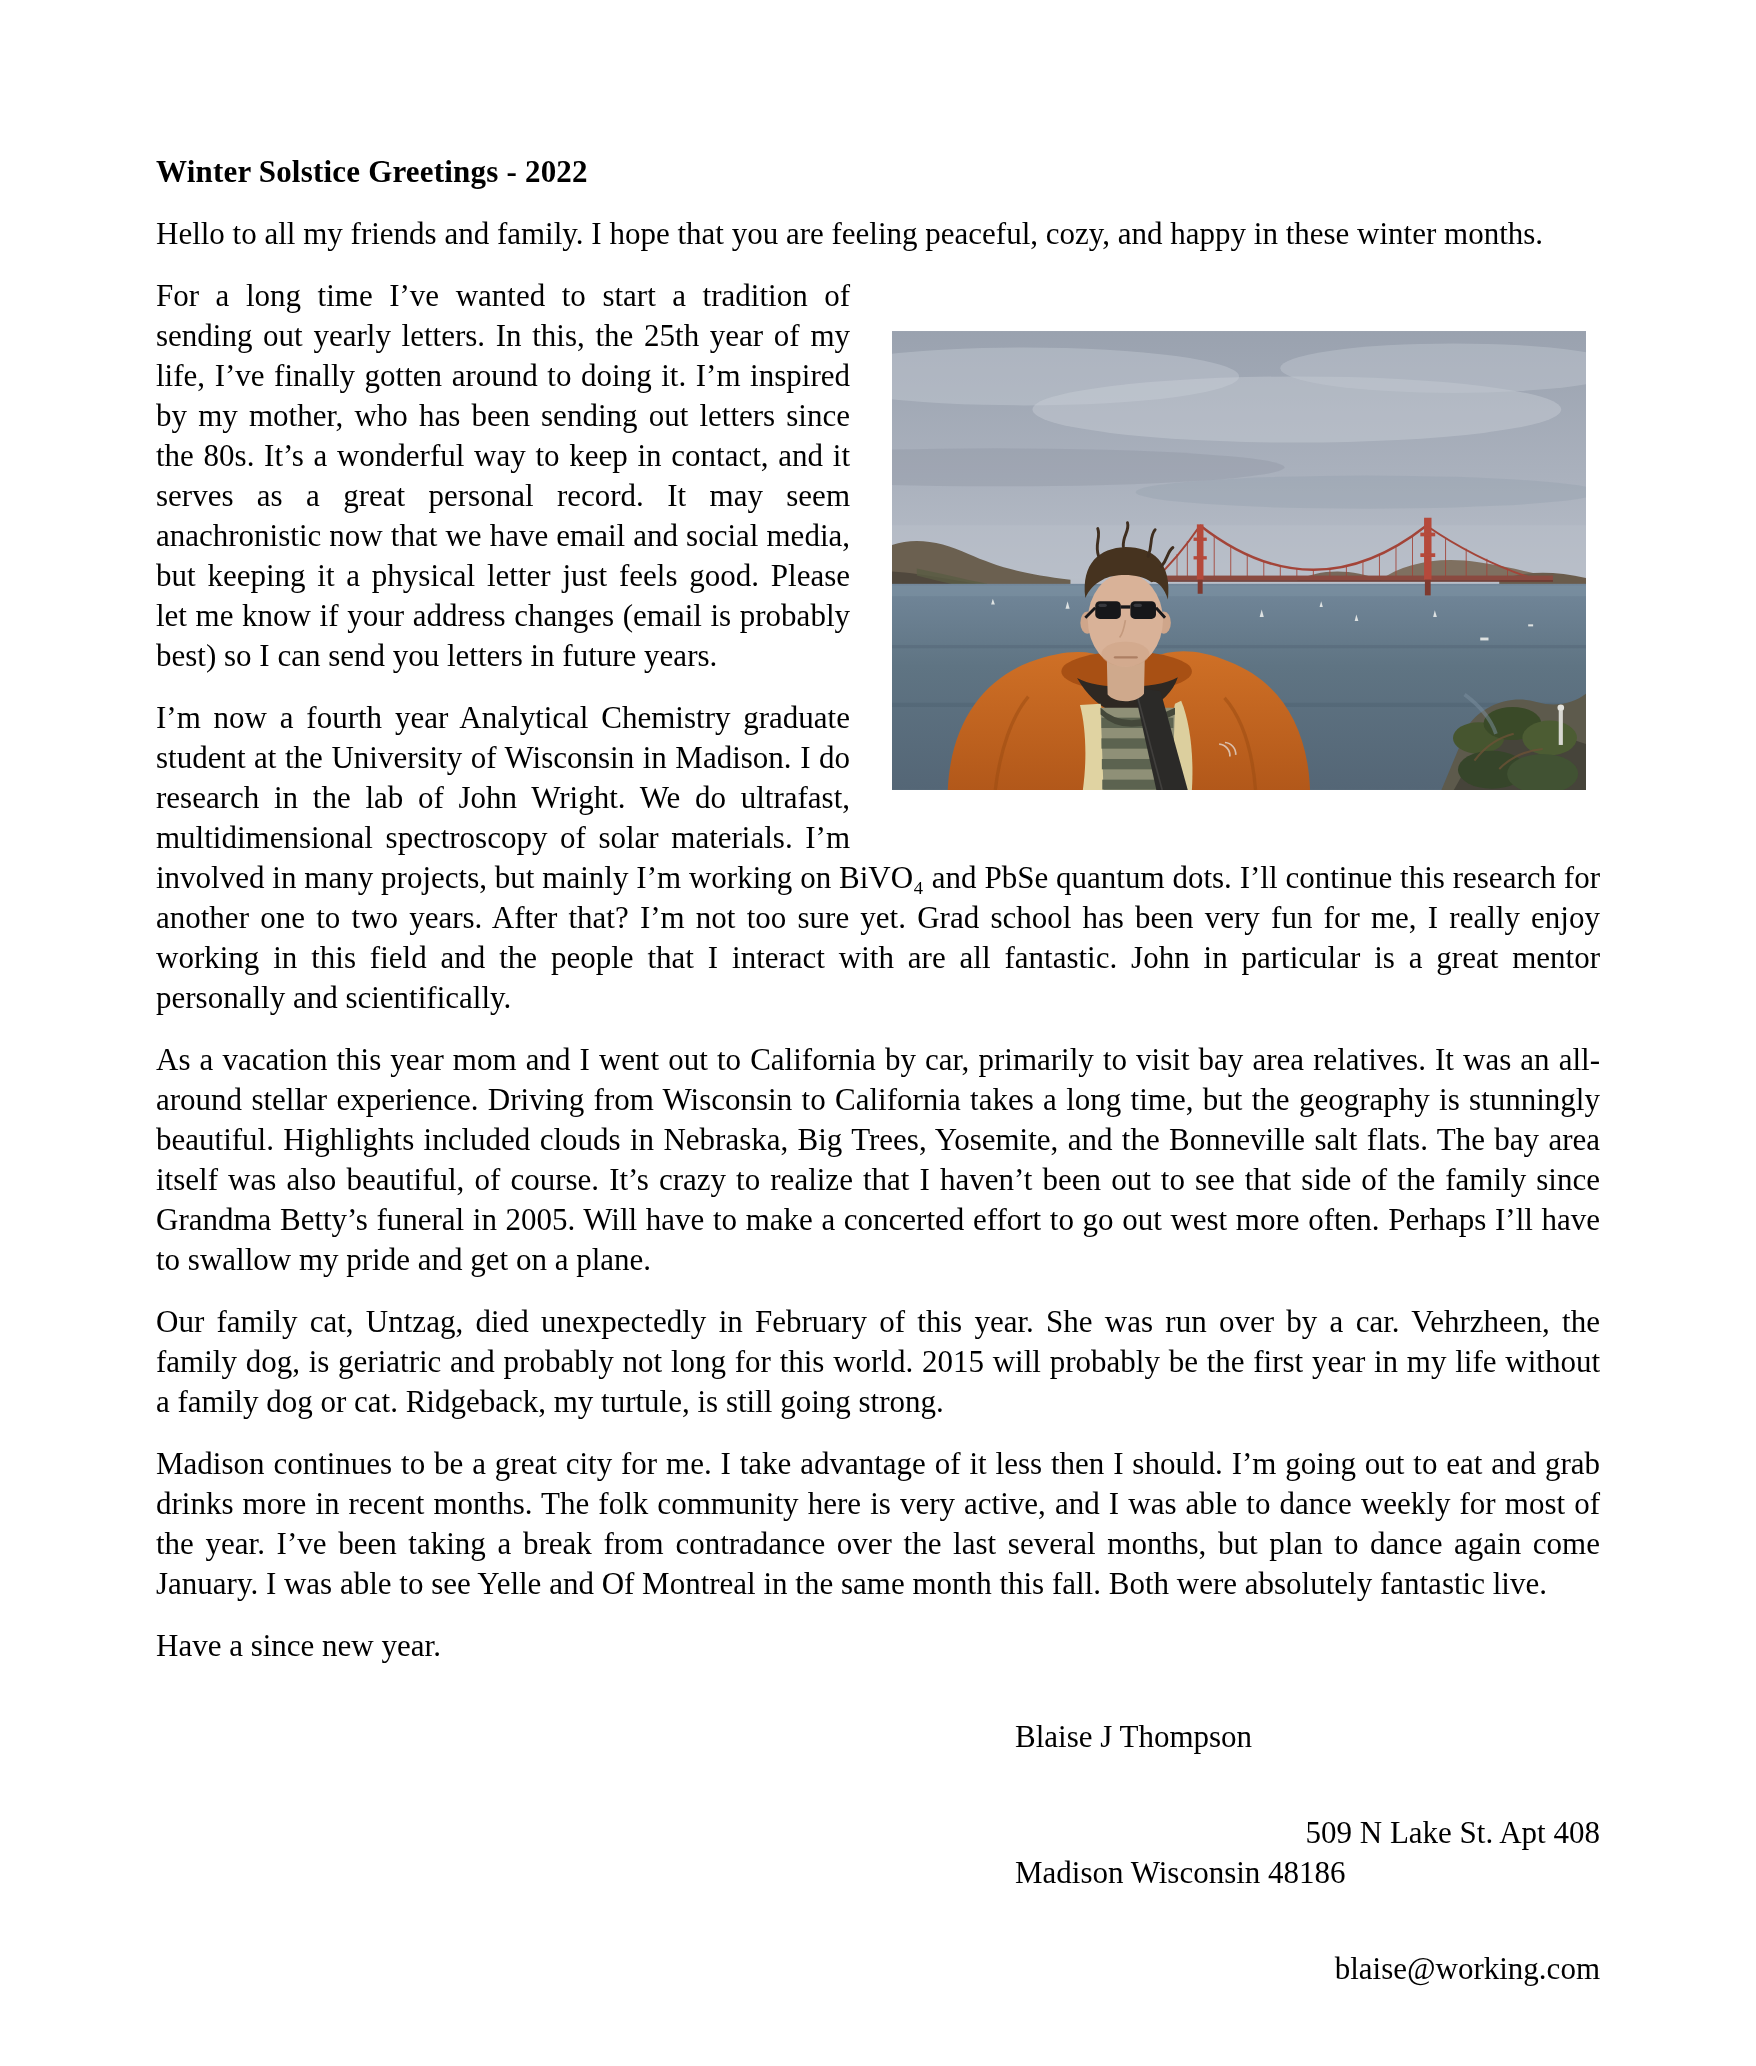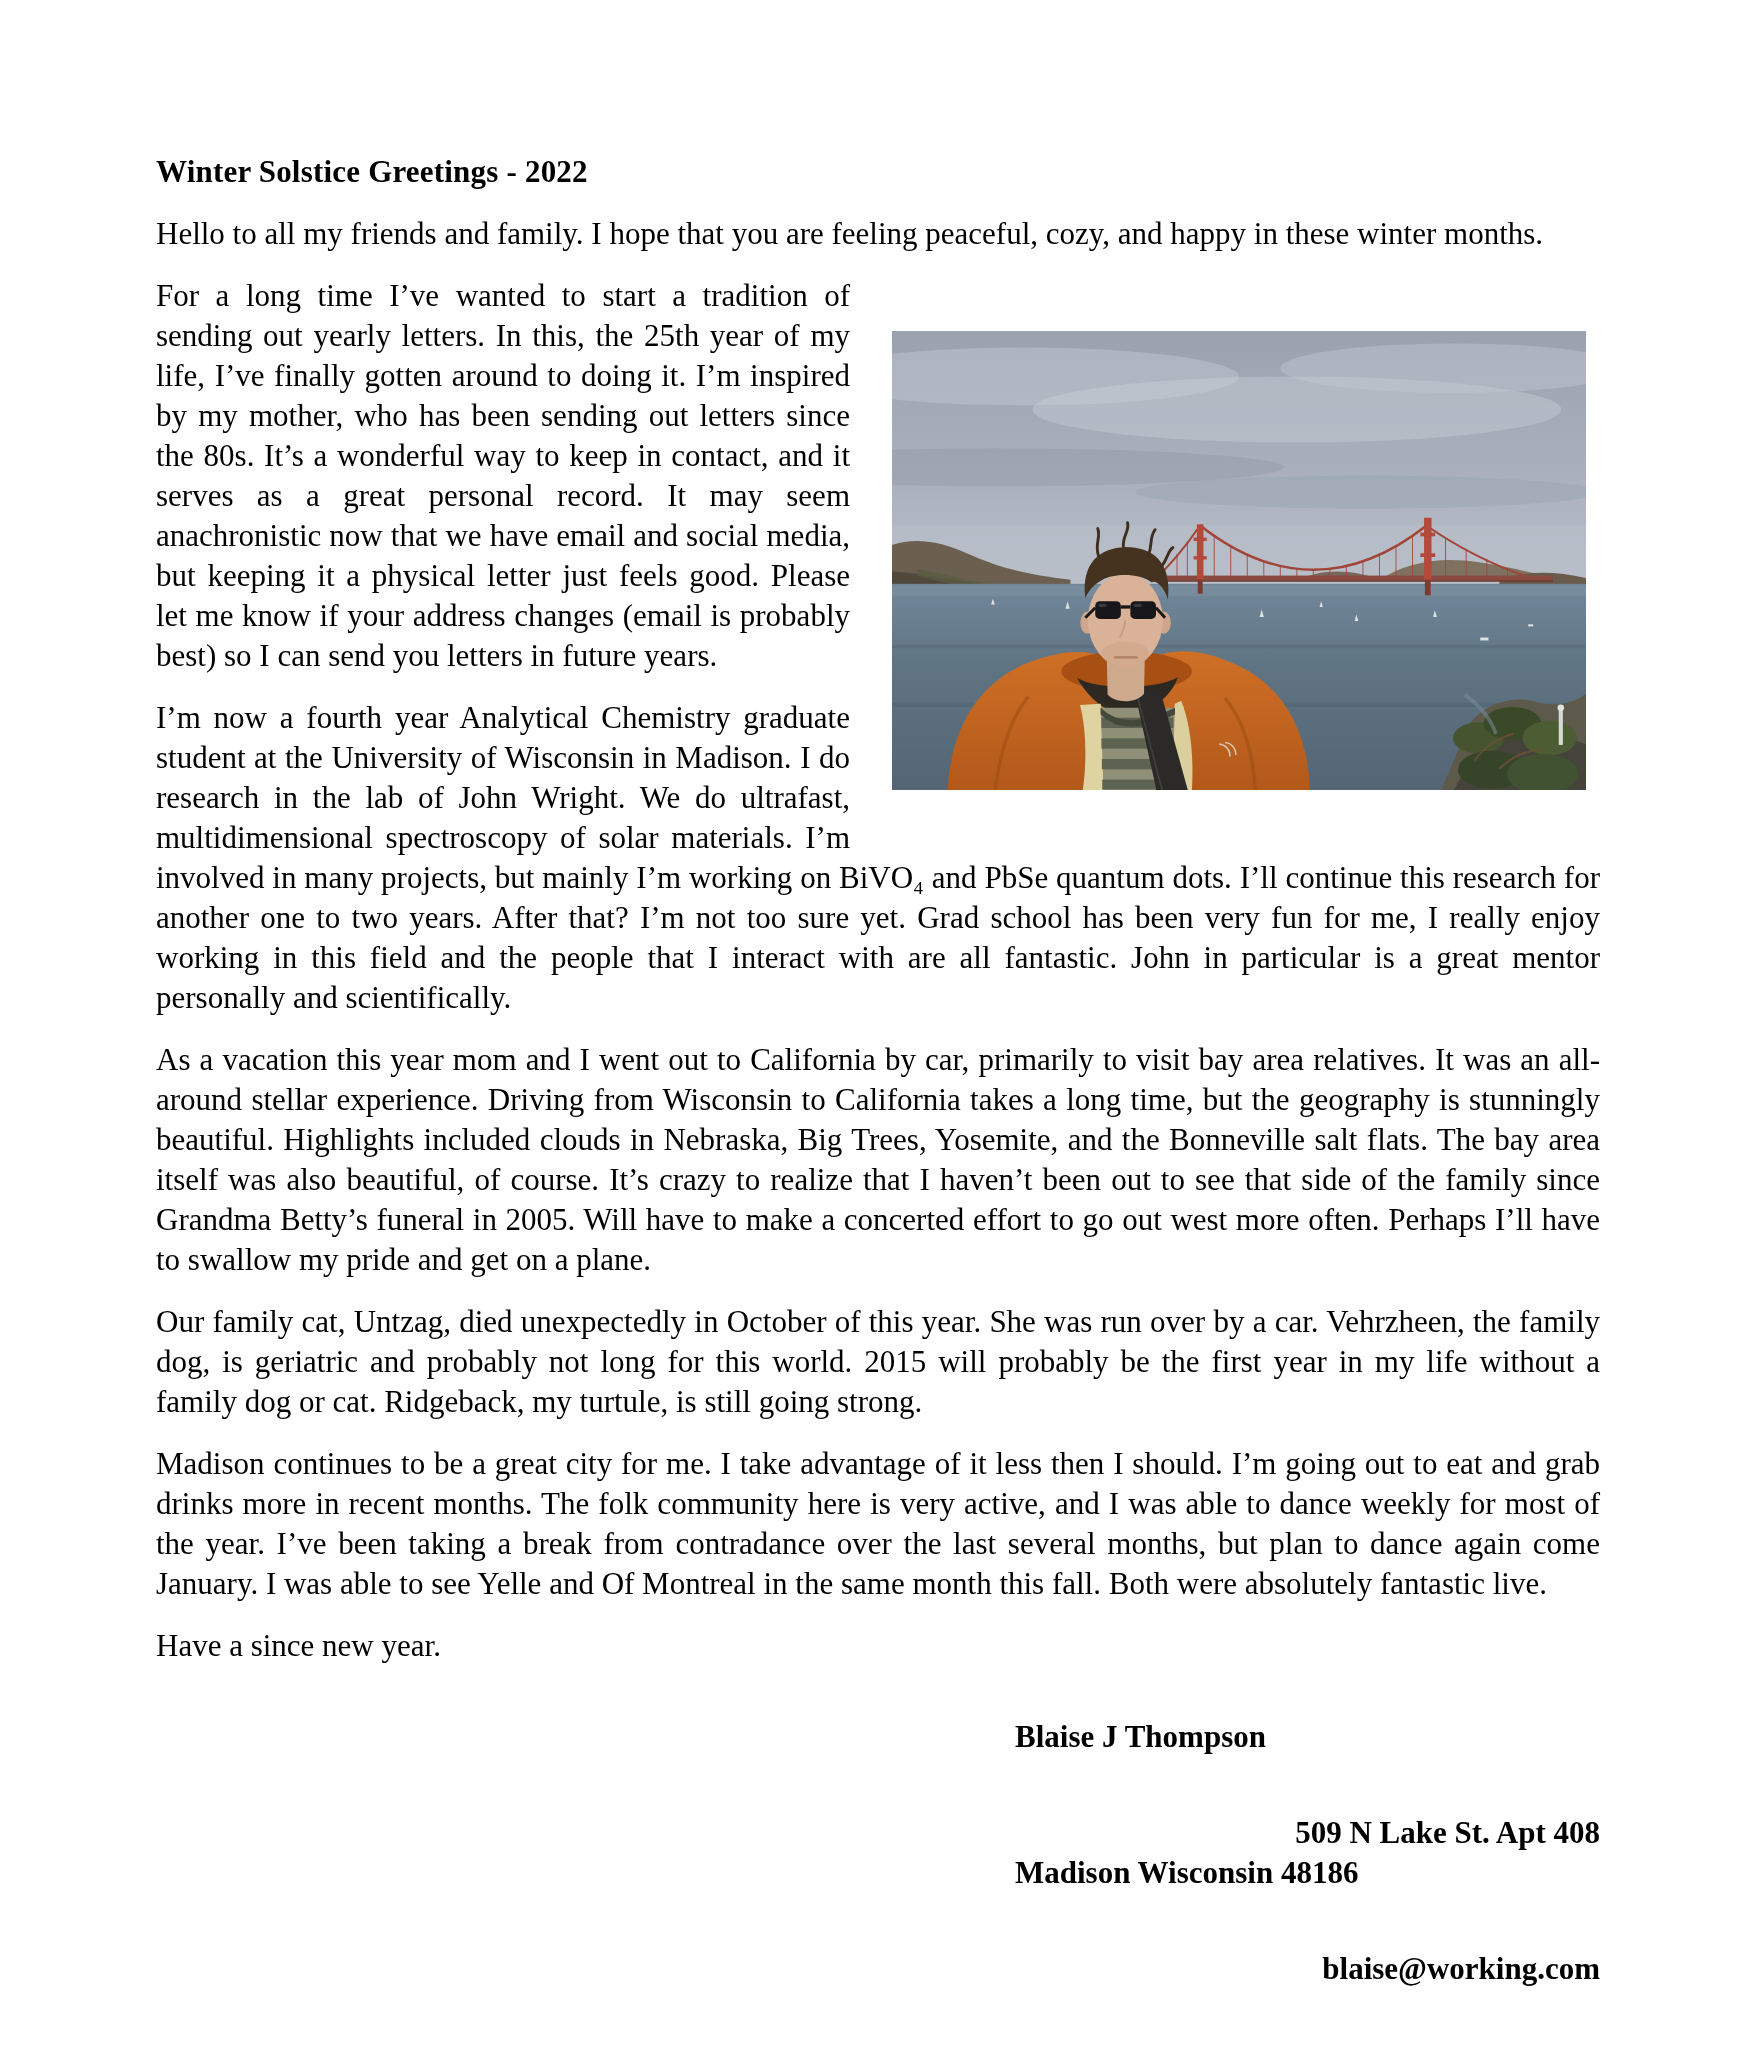--- a/index.html
+++ b/index.html
@@ -33,21 +33,20 @@
   .photo-frame{
     position:absolute;top:77px;left:42px;
     width:694px;height:459px;
     overflow:hidden;
   }
   .photo-frame svg{display:block;width:694px;height:459px;}
   .signature{
     margin:51px 0 0 859px;
     font-size:31px;line-height:40px;
     text-align:left;
-    font-weight:bold;
   }
   .sig-gap{margin-top:56px;text-align:right;}
 </style>
 </head>
 <body>
 
 <div class="page">
 
   <h1 class="title">Winter Solstice Greetings - 2022</h1>
 
@@ -200,21 +199,21 @@
             <rect x="585" y="660" width="20" height="8" rx="4" fill="#5a5a60" opacity="0.5"></rect>
           </g>
         </g>
       </svg>
     </div>
   </div>
 
   <p class="body-par">For a long time I’ve wanted to start a tradition of sending out yearly letters. In this, the 25th year of my life, I’ve finally gotten around to doing it. I’m inspired by my mother, who has been sending out letters since the 80s. It’s a wonderful way to keep in contact, and it serves as a great personal record. It may seem anachronistic now that we have email and social media, but keeping it a physical letter just feels good. Please let me know if your address changes (email is probably best) so I can send you letters in future years.</p>
   <p class="body-par">I’m now a fourth year Analytical Chemistry graduate student at the University of Wisconsin in Madison. I do research in the lab of John Wright. We do ultrafast, multidimensional spectroscopy of solar materials. I’m involved in many projects, but mainly I’m working on BiVO₄ and PbSe quantum dots. I’ll continue this research for another one to two years. After that? I’m not too sure yet. Grad school has been very fun for me, I really enjoy working in this field and the people that I interact with are all fantastic. John in particular is a great mentor personally and scientifically.</p>
   <p class="body-par">As a vacation this year mom and I went out to California by car, primarily to visit bay area relatives. It was an all-around stellar experience. Driving from Wisconsin to California takes a long time, but the geography is stunningly beautiful. Highlights included clouds in Nebraska, Big Trees, Yosemite, and the Bonneville salt flats. The bay area itself was also beautiful, of course. It’s crazy to realize that I haven’t been out to see that side of the family since Grandma Betty’s funeral in 2005. Will have to make a concerted effort to go out west more often. Perhaps I’ll have to swallow my pride and get on a plane.</p>
-  <p class="body-par">Our family cat, Untzag, died unexpectedly in October of this year. She was run over by a car. Vehrzheen, the family dog, is geriatric and probably not long for this world. 2015 will probably be the first year in my life without a family dog or cat. Ridgeback, my turtule, is still going strong.</p>
+  <p class="body-par">Our family cat, Untzag, died unexpectedly in February of this year. She was run over by a car. Vehrzheen, the family dog, is geriatric and probably not long for this world. 2015 will probably be the first year in my life without a family dog or cat. Ridgeback, my turtule, is still going strong.</p>
   <p class="body-par">Madison continues to be a great city for me. I take advantage of it less then I should. I’m going out to eat and grab drinks more in recent months. The folk community here is very active, and I was able to dance weekly for most of the year. I’ve been taking a break from contradance over the last several months, but plan to dance again come January. I was able to see Yelle and Of Montreal in the same month this fall. Both were absolutely fantastic live.</p>
   <p class="body-par">Have a since new year.</p>
 
   <div class="signature">
     <div>Blaise J Thompson</div>
     <div class="sig-gap">509 N Lake St. Apt 408</div>
     <div>Madison Wisconsin 48186</div>
     <div class="sig-gap">blaise@working.com</div>
   </div>
 

